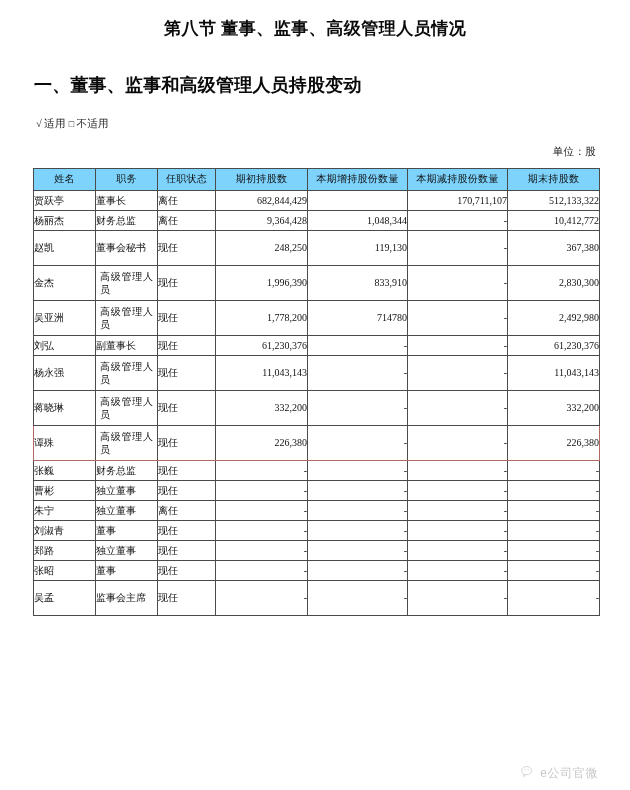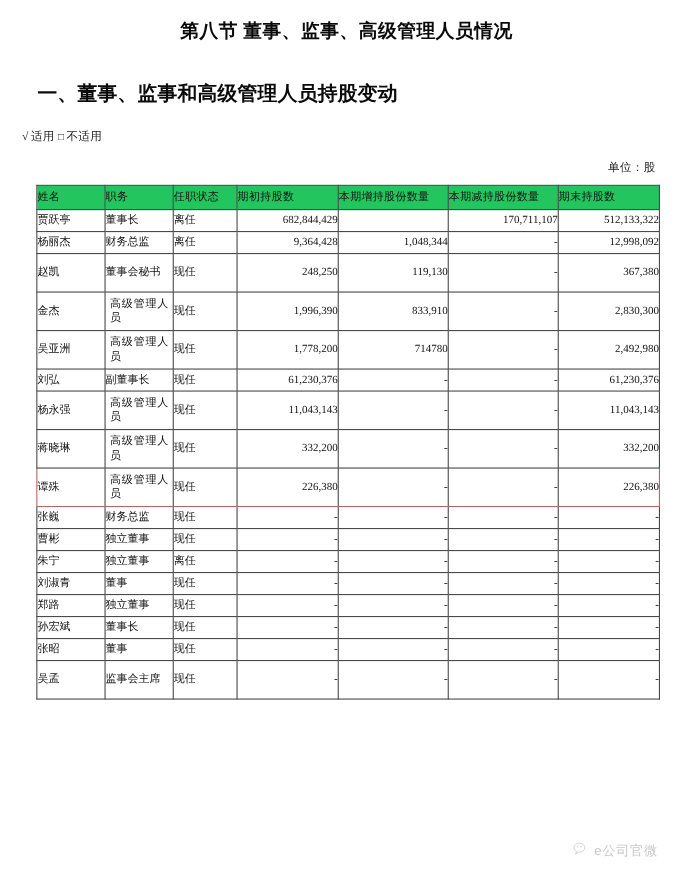--- a/index.html
+++ b/index.html
@@ -41,21 +41,21 @@
     margin: 0;
     padding-top: 33px;
     padding-left: 34px;
     letter-spacing: 0.2px;
     color: #0a0a0a;
   }
 
   
   .applicability {
     font-size: 10.5px;
-    padding-left: 20px;
+    padding-left: 36px;
     padding-top: 20px;
     color: #1a1a1a;
     letter-spacing: 0.3px;
   }
   .applicability .mark { margin-right: 2px; }
   .applicability .box-mark { font-size: 9px; }
 
   
   .unit-line {
     font-size: 10.5px;
@@ -78,26 +78,27 @@
     color: #111111;
   }
   table.holdings th,
   table.holdings td {
     border: 1px solid #4a4a4a;
     padding: 0;
     vertical-align: middle;
     line-height: 1.32;
   }
   table.holdings thead th {
-    background: #22c55e;
+    background: #7dd3fc;
     font-weight: normal;
-    text-align: left;
+    text-align: center;
     height: 21px;
     font-size: 10px;
     letter-spacing: 0.3px;
+    font-family: Liberation Mono, monospace;
   }
   td.c-name {
     text-align: left;
     padding-left: 4px;
   }
   td.c-pos {
     text-align: left;
     padding-left: 3px;
     padding-right: 2px;
   }
@@ -207,21 +208,21 @@
             <td class="c-num">170,711,107</td>
             <td class="c-num">512,133,322</td>
           </tr>
           <tr class="r-1">
             <td class="c-name">杨丽杰</td>
             <td class="c-pos">财务总监</td>
             <td class="c-status">离任</td>
             <td class="c-num">9,364,428</td>
             <td class="c-num">1,048,344</td>
             <td class="c-num">-</td>
-            <td class="c-num">12,998,092</td>
+            <td class="c-num">10,412,772</td>
           </tr>
           <tr class="r-2">
             <td class="c-name">赵凯</td>
             <td class="c-pos">董事会秘书</td>
             <td class="c-status">现任</td>
             <td class="c-num">248,250</td>
             <td class="c-num">119,130</td>
             <td class="c-num">-</td>
             <td class="c-num">367,380</td>
           </tr>
@@ -311,29 +312,20 @@
             <td class="c-pos">董事</td>
             <td class="c-status">现任</td>
             <td class="c-num">-</td>
             <td class="c-num">-</td>
             <td class="c-num">-</td>
             <td class="c-num">-</td>
           </tr>
           <tr class="r-1">
             <td class="c-name">郑路</td>
             <td class="c-pos">独立董事</td>
-            <td class="c-status">现任</td>
-            <td class="c-num">-</td>
-            <td class="c-num">-</td>
-            <td class="c-num">-</td>
-            <td class="c-num">-</td>
-          </tr>
-          <tr class="r-1">
-            <td class="c-name">孙宏斌</td>
-            <td class="c-pos">董事长</td>
             <td class="c-status">现任</td>
             <td class="c-num">-</td>
             <td class="c-num">-</td>
             <td class="c-num">-</td>
             <td class="c-num">-</td>
           </tr>
           <tr class="r-1">
             <td class="c-name">张昭</td>
             <td class="c-pos">董事</td>
             <td class="c-status">现任</td>

